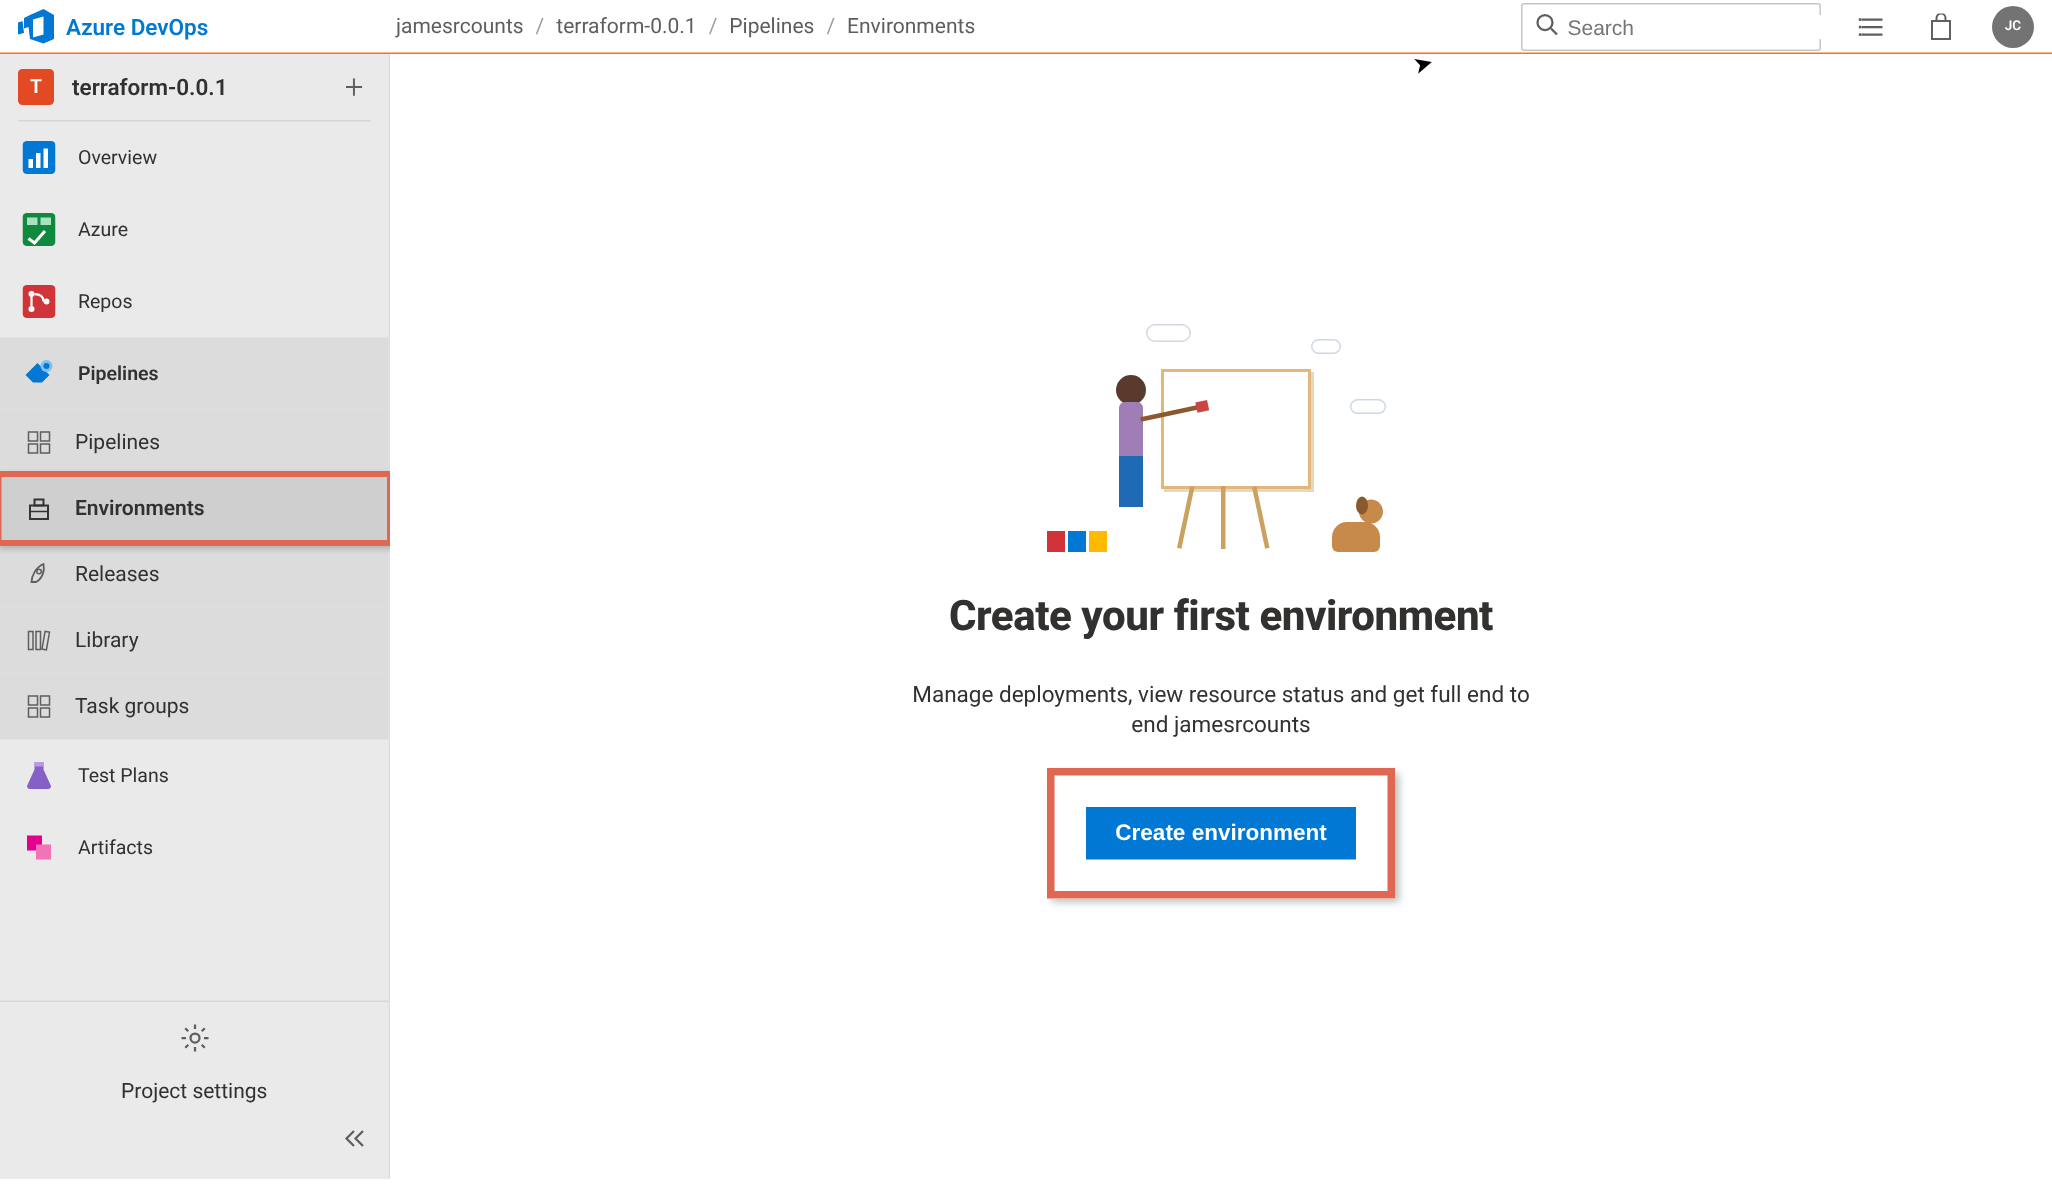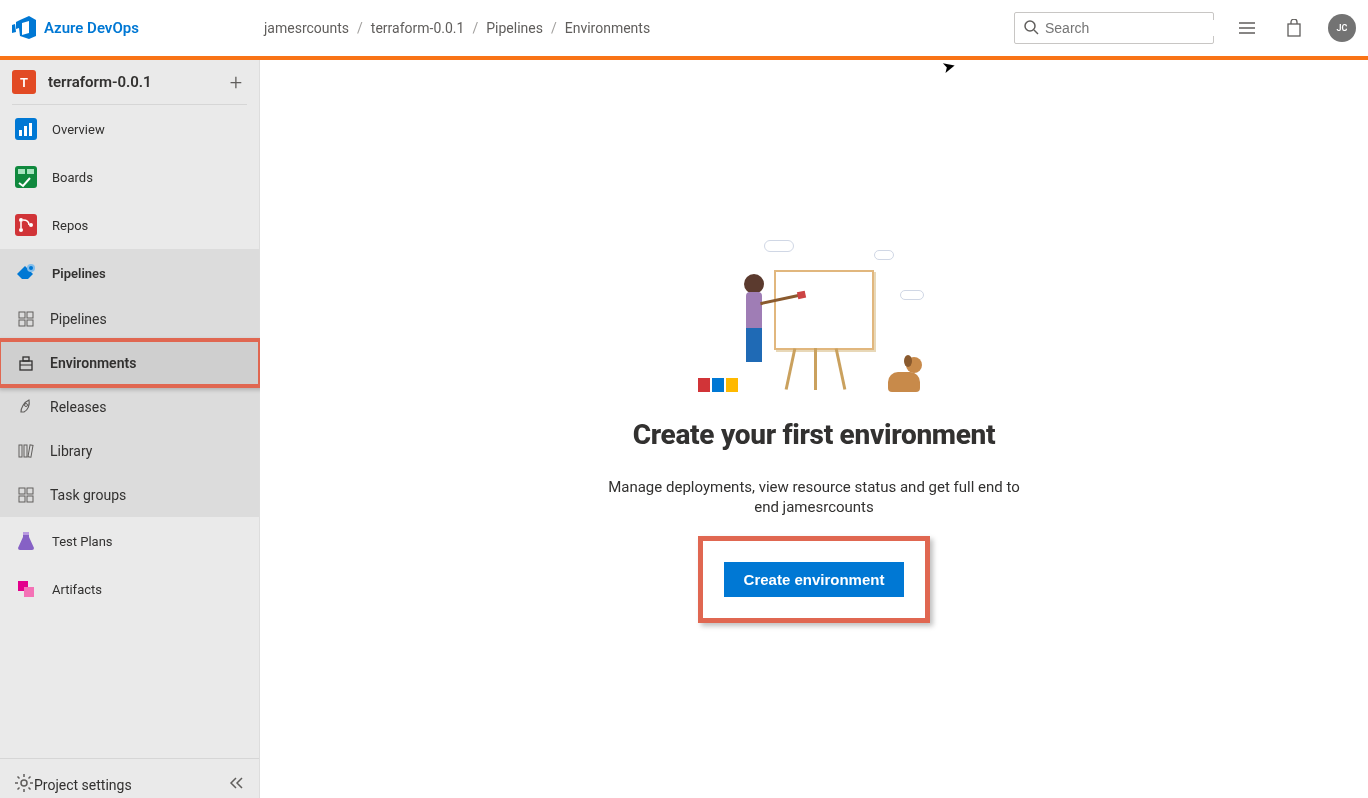--- a/index.html
+++ b/index.html
@@ -1,19 +1,19 @@
 <!DOCTYPE html>
 <html><head>
 <meta charset="utf-8">
 <style>
   * { box-sizing: border-box; margin: 0; padding: 0; }
   body { font-family: -apple-system, BlinkMacSystemFont, "Segoe UI", Roboto, Helvetica, Arial, sans-serif; font-size: 14px; color: #323130; width: 1368px; height: 798px; overflow: hidden; }
   
   
-  .header { height: 60px; display: flex; align-items: center; padding: 0 12px; border-bottom: 4px solid #f97316; }
+  .header { height: 36px; display: flex; align-items: center; padding: 0 12px; border-bottom: 1px solid #f97316; }
   .logo-area { display: flex; align-items: center; gap: 8px; min-width: 252px; }
   .logo-icon { width: 24px; height: 24px; }
   .logo-text { color: #0078d4; font-weight: 600; font-size: 15px; }
   .breadcrumbs { display: flex; align-items: center; gap: 8px; color: #605e5c; font-size: 14px; }
   .breadcrumb-sep { color: #a19f9d; }
   .breadcrumb-item { color: #605e5c; cursor: pointer; }
   .header-right { margin-left: auto; display: flex; align-items: center; gap: 22px; }
   .search-box { display: flex; align-items: center; width: 200px; height: 32px; border: 1px solid #c8c6c4; border-radius: 2px; padding: 0 8px; background: #fff; }
   .search-box input { border: none; outline: none; flex: 1; font-size: 14px; color: #605e5c; padding-left: 6px; }
   .header-icon-btn { width: 24px; height: 24px; display:flex; align-items:center; justify-content:center; color: #605e5c; cursor: pointer; }
@@ -31,21 +31,21 @@
   .nav-item .nav-icon { width: 24px; height: 24px; display:flex; align-items:center; justify-content:center; flex-shrink:0; }
   .nav-item.section-active { background: #dcdcdc; font-weight: 600; }
   
   .sub-item { display:flex; align-items:center; gap: 12px; padding: 10px 14px; cursor:pointer; font-size: 14px; color:#323130; background:#dcdcdc; }
   .sub-item .sub-icon { width: 24px; height: 24px; display:flex; align-items:center; justify-content:center; color:#605e5c; flex-shrink:0; }
   .sub-item.current { background: #cfcfcf; font-weight: 600; }
   
   .highlight-red { position: relative; }
   .highlight-red::after { content:""; position:absolute; inset:-3px; border:4px solid #e06751; pointer-events:none; box-shadow: 2px 2px 4px rgba(0,0,0,0.2); }
   
-  .sidebar-footer { margin-top: auto; display:flex; align-items:center; padding: 14px 14px; border-top:1px solid #d6d6d6; cursor:pointer; }
+  .sidebar-footer { margin-top: auto; display:flex; align-items:center; padding: 14px 14px; gap: 14px; border-top:1px solid #d6d6d6; cursor:pointer;flex-direction:column; }
   .sidebar-footer .collapse-icon { margin-left:auto; color:#605e5c; }
   
   
   .main { flex: 1; background: #fff; display:flex; flex-direction:column; align-items:center; justify-content:flex-start; padding-top: 180px; position:relative; }
   .cursor-arrow { position:absolute; top: -3px; left: 682px; font-size:16px; color:#000; transform: rotate(-15deg);}
   .illustration { width: 220px; height: 160px; position:relative; margin-bottom: 18px; }
   
   .empty-title { font-size: 28px; font-weight: 800; margin-bottom: 26px; letter-spacing:-0.3px; }
   .empty-desc { font-size: 15px; color: #323130; text-align:center; max-width: 440px; line-height: 1.35; margin-bottom: 18px; }
   .primary-btn-wrap { position:relative; padding: 26px; }
@@ -140,21 +140,21 @@
 
     <div class="nav-item">
       <span class="nav-icon">
         <svg width="22" height="22" viewBox="0 0 22 22">
             <rect width="22" height="22" rx="3" fill="#10893e"></rect>
             <rect x="3" y="3" width="7" height="5" fill="#a7e3bf"></rect>
             <rect x="12" y="3" width="7" height="5" fill="#a7e3bf"></rect>
             <path d="M4 17l4 3 7-8" stroke="#fff" stroke-width="2" fill="none"></path>
           </svg>
       </span>
-      <span>Boards</span>
+      <span>Azure</span>
     </div>
 
     <div class="nav-item">
       <span class="nav-icon">
         <svg width="22" height="22" viewBox="0 0 22 22">
             <rect width="22" height="22" rx="3" fill="#d13438"></rect>
             <circle cx="6" cy="6" r="2" fill="#fff"></circle>
             <circle cx="6" cy="16" r="2" fill="#fff"></circle>
             <circle cx="16" cy="11" r="2" fill="#fff"></circle>
             <path d="M6 8v6M8 6c5 0 6 3 6 5" stroke="#fff" stroke-width="1.5" fill="none"></path>

